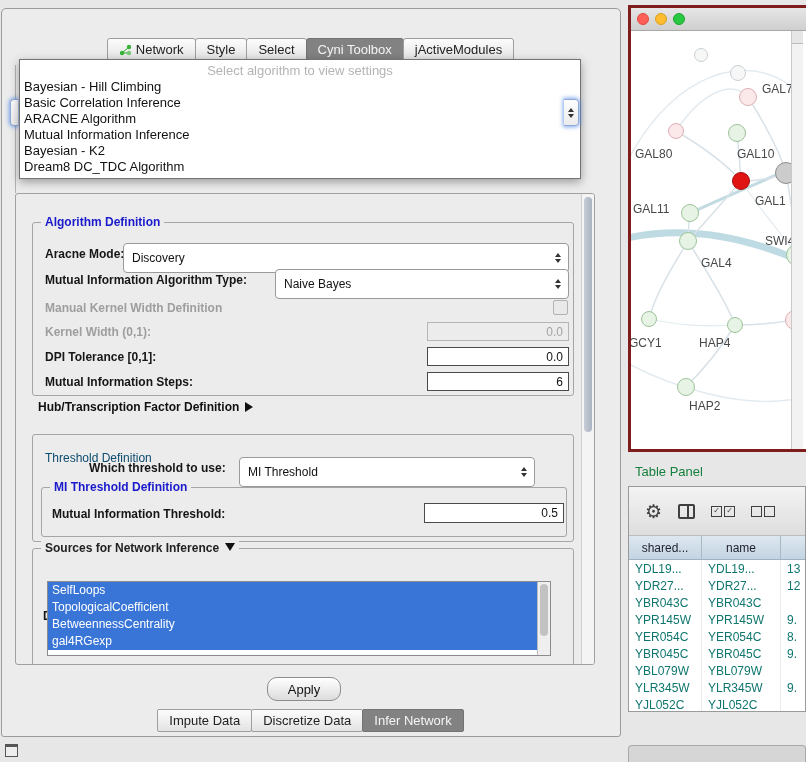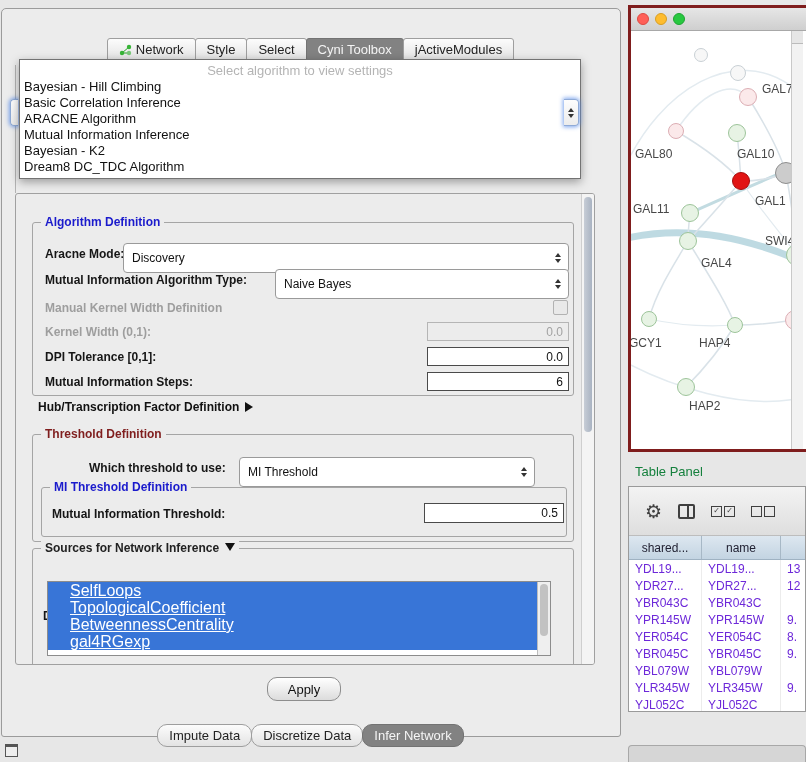--- a/index.html
+++ b/index.html
@@ -16,21 +16,21 @@
   .float-icon{width:9px;height:9px;border:1.5px solid #444;margin-right:10px;display:inline-block;}
   .close-icon{font-size:13px;font-weight:bold;color:#222;line-height:10px;cursor:default;}
 
   
   .tabbar{position:absolute;left:0;right:0;display:flex;justify-content:center;}
   .top-tabs{top:29px;}
   .bot-tabs{top:700px;}
   .tab{height:21px;display:flex;align-items:center;gap:4px;padding:0 11px;
     background:linear-gradient(#fcfcfc,#e3e3e3);border:1px solid #9e9e9e;margin-left:-1px;
     font-size:13px;color:#222;border-radius:3px 3px 0 0;white-space:nowrap;}
-  .bot-tabs .tab{border-radius:10px;margin-top:15px;}
+  .bot-tabs .tab{border-radius:2px;}
   .tab.sel{background:#828282;color:#f5f5f5;border-color:#737373;}
   .net-ico{width:13px;height:12px;}
 
   
   .algo-popup{position:absolute;left:17px;top:50px;width:560px;z-index:20;background:#fff;
     border:1px solid #737373;box-shadow:0 3px 9px rgba(0,0,0,.35);padding:2px 0 3px 0;}
   .popup-placeholder{height:17px;line-height:17px;text-align:center;color:#b4b4b4;font-size:13px;}
   .popup-item{height:16px;line-height:16px;padding-left:4px;font-size:13px;color:#111;}
   .popup-item.bold{font-weight:normal;}
 
@@ -39,21 +39,21 @@
     box-shadow:0 0 4px 1px rgba(92,142,233,.8);}
   .frag-left{left:8px;top:90px;width:7px;height:25px;border-radius:4px 0 0 4px;border-right:none;z-index:5;}
   .frag-right{left:562px;top:90px;width:14px;height:25px;border-radius:0 4px 4px 0;border-left:none;z-index:30;
     display:flex;flex-direction:column;align-items:center;justify-content:center;gap:2px;}
   .under-line{position:absolute;left:13px;top:56px;width:1px;height:128px;background:#b3b3b3;z-index:1;}
 
   
   .group{position:absolute;border:1px solid #a5a5a5;border-radius:3px;}
   .legend{position:absolute;top:-8px;left:8px;background:#ececec;padding:0 4px;font-size:12px;color:#333;white-space:nowrap;}
   .legend.blue{color:#1a1acc;font-weight:bold;}
-  .legend.green{color:#7f1d1d;font-weight:bold;}
+  .legend.green{color:#0c4a6e;font-weight:normal;margin-top:24px;}
   .legend.plain{color:#222;font-weight:bold;}
 
   .settings{position:absolute;left:13px;top:184px;width:578px;height:470px;border:1px solid #a0a0a0;
     border-radius:3px;overflow:hidden;background:#ececec;}
   .v-scroll{position:absolute;right:0;top:0;width:13px;height:100%;background:#f4f4f4;border-left:1px solid #cfcfcf;box-sizing:border-box;}
   .v-thumb{position:absolute;left:2px;top:3px;width:8px;height:235px;border-radius:5px;
     background:linear-gradient(90deg,#c7cdd6,#a9b3c2);}
 
   .lbl{position:absolute;font-weight:bold;color:#161616;white-space:nowrap;}
   .lbl.dis{color:#9e9e9e;}
@@ -70,21 +70,21 @@
   .tfield.dis{background:#ececec;border-color:#b5b5b5;color:#a2a2a2;}
   .chk{position:absolute;width:13px;height:13px;border:1px solid #b2b2b2;background:#e9e9e9;border-radius:2px;}
 
   .arrow-right{display:inline-block;width:0;height:0;border-top:5.5px solid transparent;
     border-bottom:5.5px solid transparent;border-left:8px solid #111;vertical-align:-1px;margin-left:6px;}
   .arrow-down{display:inline-block;width:0;height:0;border-left:5.5px solid transparent;
     border-right:5.5px solid transparent;border-top:8px solid #111;vertical-align:1px;margin-left:6px;}
 
   .src-list{position:absolute;left:14px;top:32px;width:502px;height:73px;background:#fff;
     border:1px solid #8c8c8c;overflow:hidden;}
-  .src-item{height:17px;line-height:17px;padding-left:22px;font-size:16px;text-decoration:underline;}
+  .src-item{height:17px;line-height:17px;padding-left:4px;font-size:12px;}
   .src-item.seld{background:#3875d7;color:#fff;}
   .list-scroll{position:absolute;right:0;top:0;width:13px;height:100%;background:#efefef;border-left:1px solid #bdbdbd;box-sizing:border-box;}
   .list-thumb{position:absolute;left:2px;top:2px;width:8px;height:52px;border-radius:4px;background:#c2c2c2;}
 
   .apply-btn{position:absolute;left:265px;top:668px;width:72px;height:22px;border:1px solid #8d8d8d;
     border-radius:10px;background:linear-gradient(#ffffff,#dcdcdc);font-size:13px;color:#111;
     display:flex;align-items:center;justify-content:center;}
 
   
   .net-window{position:absolute;left:628px;top:5px;width:194px;height:447px;box-sizing:border-box;
@@ -112,21 +112,21 @@
   .gear{font-size:19px;color:#3f3f3f;line-height:19px;}
   .cols-icon{width:17px;height:15px;border:2px solid #3f3f3f;border-radius:2px;position:relative;box-sizing:border-box;}
   .cols-icon:before{content:"";position:absolute;left:50%;top:0;bottom:0;width:2px;background:#3f3f3f;}
   .chk-pair{display:flex;gap:2px;}
   .mini-chk{width:9px;height:9px;border:1.5px solid #3f3f3f;font-size:8px;line-height:8px;color:#3f3f3f;text-align:center;box-sizing:content-box;}
   .thead{display:flex;height:23px;background:linear-gradient(#dde7f0,#c3d4e2);border-bottom:1px solid #9fb2c2;width:210px;}
   .th{box-sizing:border-box;border-right:1px solid #a7b8c6;font-size:12px;color:#223;
     display:flex;align-items:center;justify-content:center;}
   .c0{width:73px;} .c1{width:79px;} .c2{width:49px;}
   .trow{display:flex;height:17px;width:210px;}
-  .tcell{box-sizing:border-box;border-right:1px solid #ececec;font-size:12px;color:#6d28d9;
+  .tcell{box-sizing:border-box;border-right:1px solid #ececec;font-size:12px;color:#0f766e;
     padding:2px 0 0 6px;overflow:hidden;white-space:nowrap;}
 
   
   .mini-window-icon{position:absolute;left:5px;top:744px;width:11px;height:11px;border:1.5px solid #555;background:#eee;}
   .mini-window-icon:before{content:"";position:absolute;left:0;right:0;top:0;height:2px;background:#555;}
   .right-footer{position:absolute;left:628px;top:745px;width:178px;height:17px;background:#d6d6d6;
     border:1px solid #a8a8a8;border-bottom:none;border-radius:4px 4px 0 0;box-sizing:border-box;}
 </style>
 </head>
 <body>

